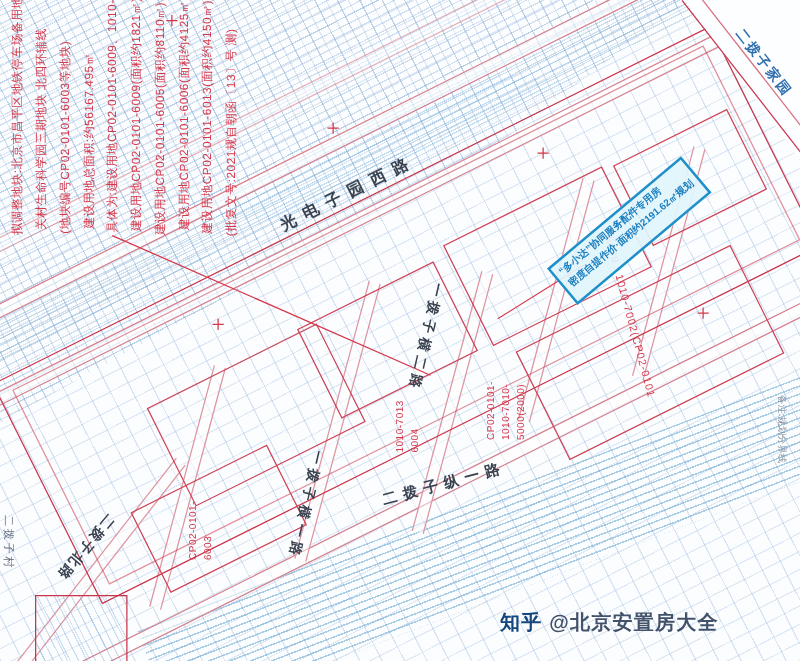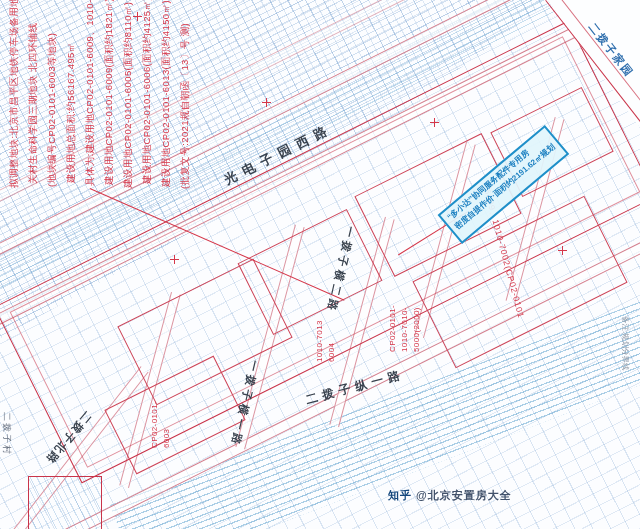--- a/index.html
+++ b/index.html
@@ -77,21 +77,21 @@
     color:#667080;font-size:9px;letter-spacing:2px;white-space:nowrap;z-index:7;}
 
   .cross{position:absolute;width:9px;height:9px;z-index:6;}
   .cross::before{content:"";position:absolute;left:4px;top:0;width:1.2px;height:9px;background:var(--red);}
   .cross::after{content:"";position:absolute;left:0;top:4px;width:9px;height:1.2px;background:var(--red);}
 
   .redbox-bl{position:absolute;left:28px;top:476px;width:72px;height:52px;z-index:4;
     border:1.5px solid var(--boundary);
     background:repeating-linear-gradient(63deg, rgba(120,170,215,.35) 0 1px, transparent 1px 6px);}
 
-  .watermark{position:absolute;left:388px;top:488px;z-index:9;font-size:11px;letter-spacing:1px;white-space:nowrap;}
+  .watermark{position:absolute;left:400px;top:488px;z-index:9;font-size:16px;letter-spacing:1px;white-space:nowrap;}
   .watermark .brand{font-weight:bold;color:#14477d;}
   .watermark .handle{font-weight:bold;color:#42526b;}
 </style>
 </head>
 <body>
 
 <div class="stage">
 
   <div class="hatch"></div>
   <div class="hatch-dense"></div>

